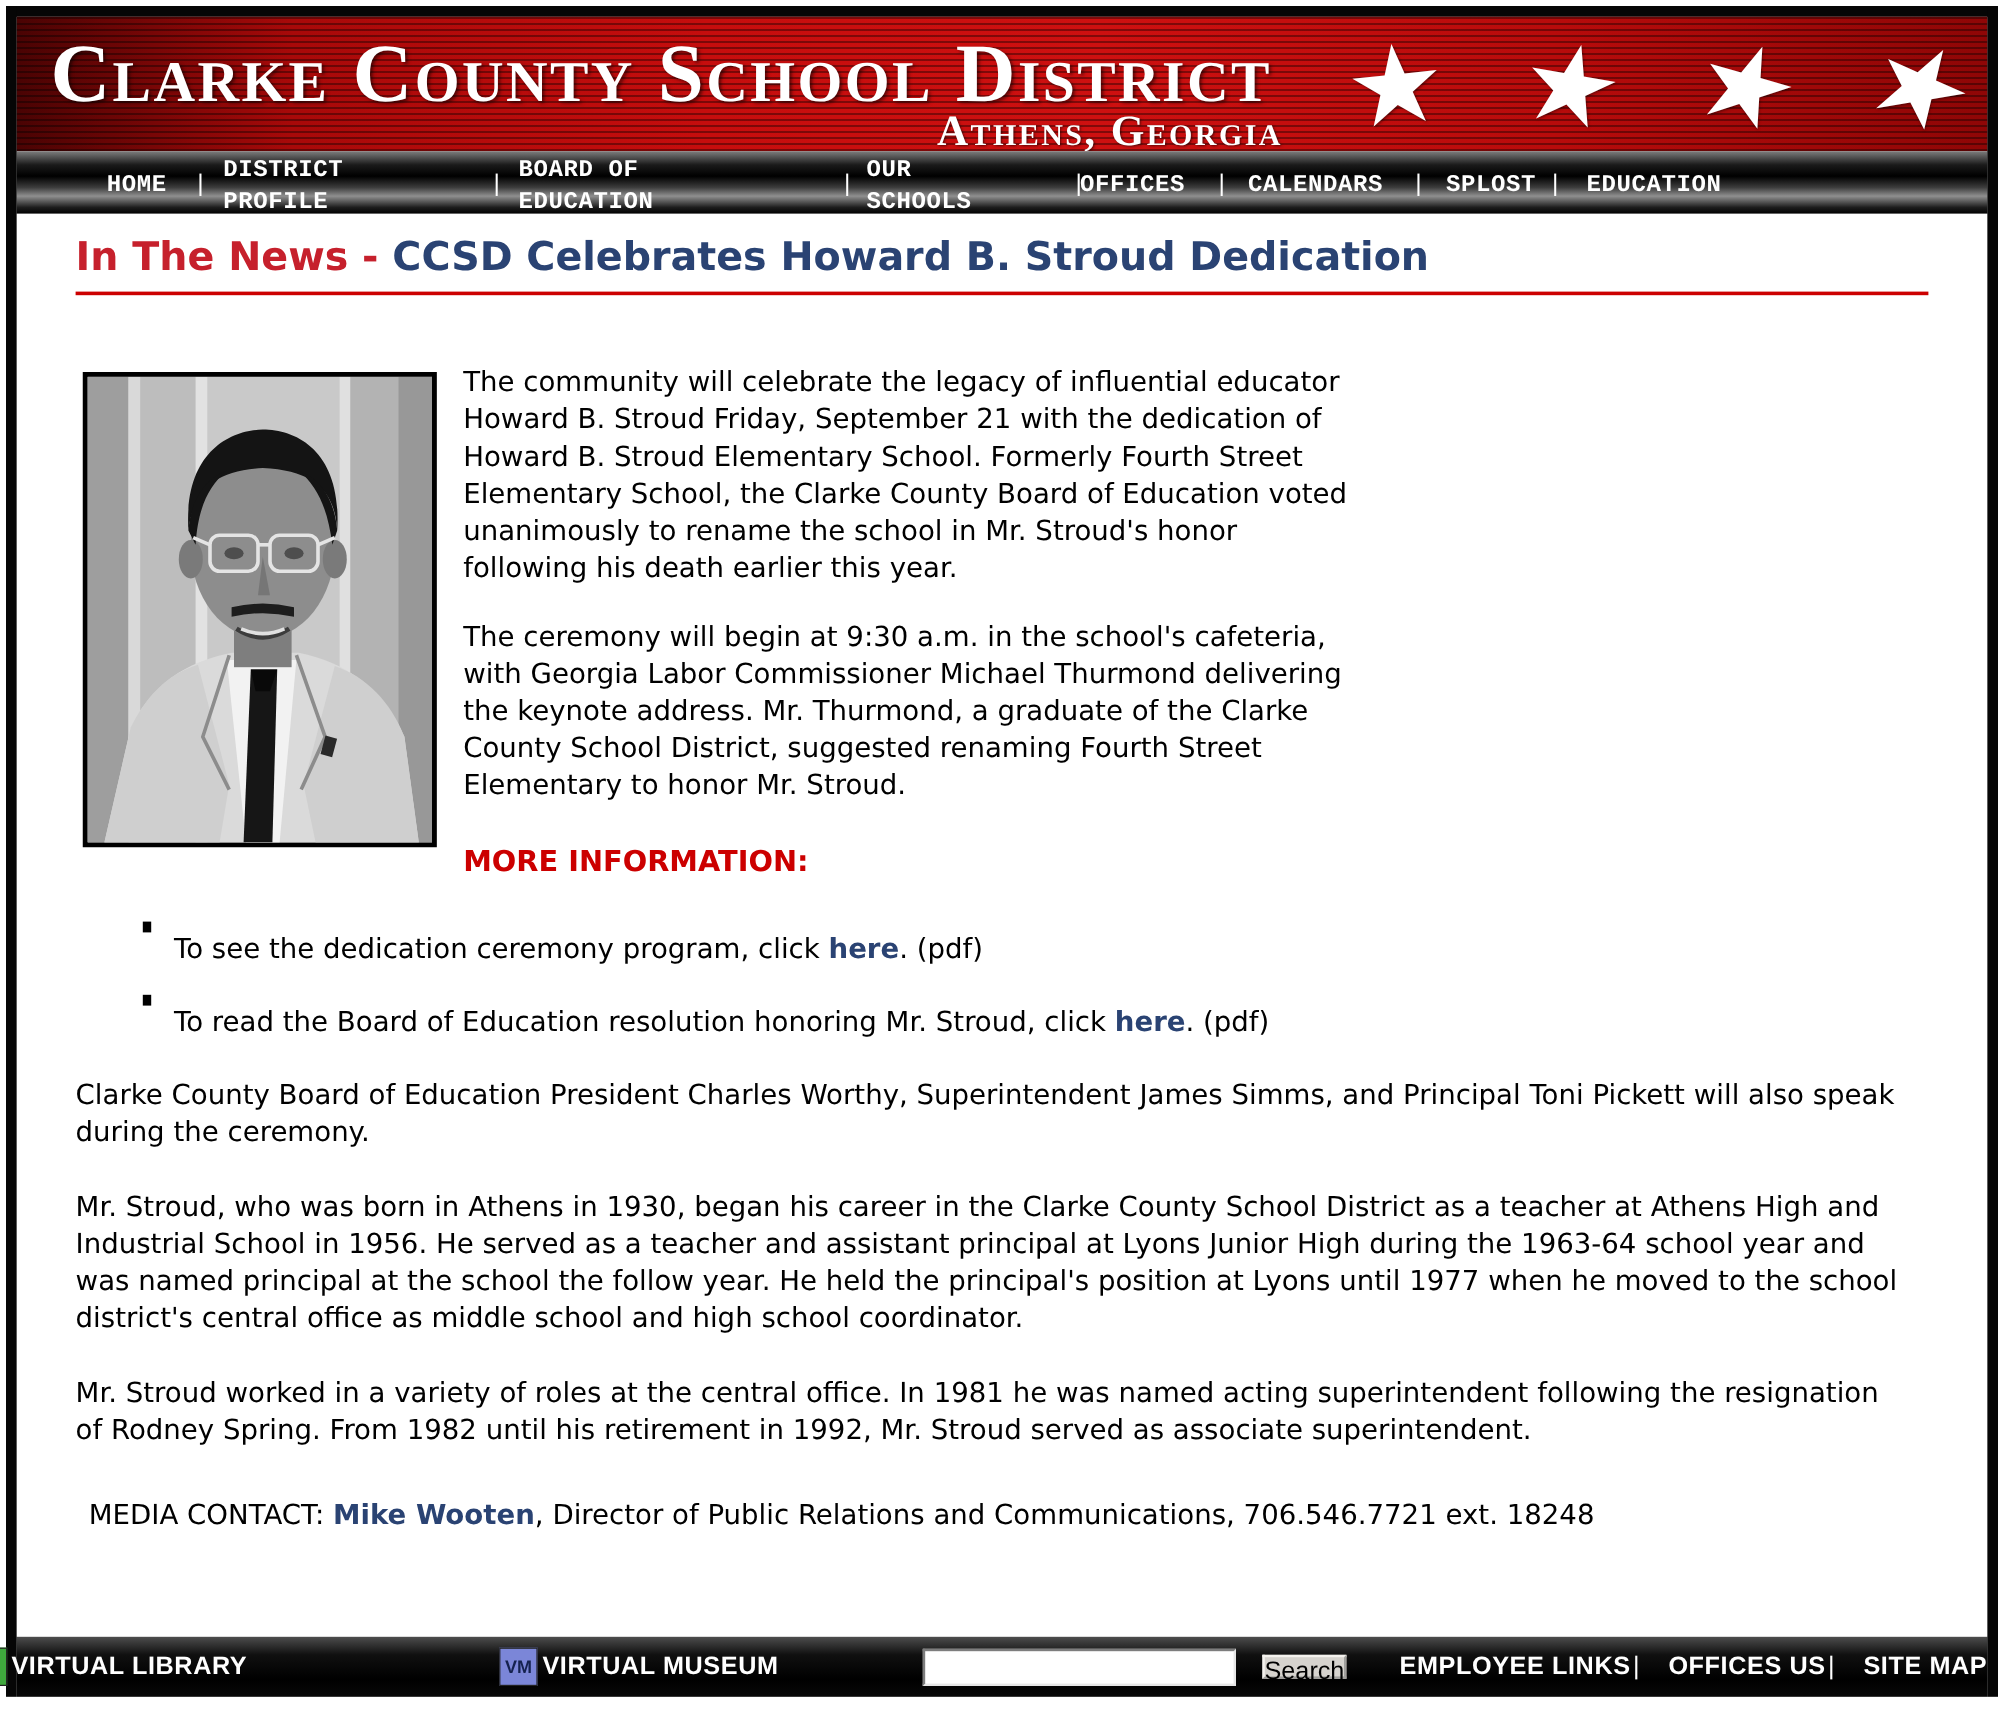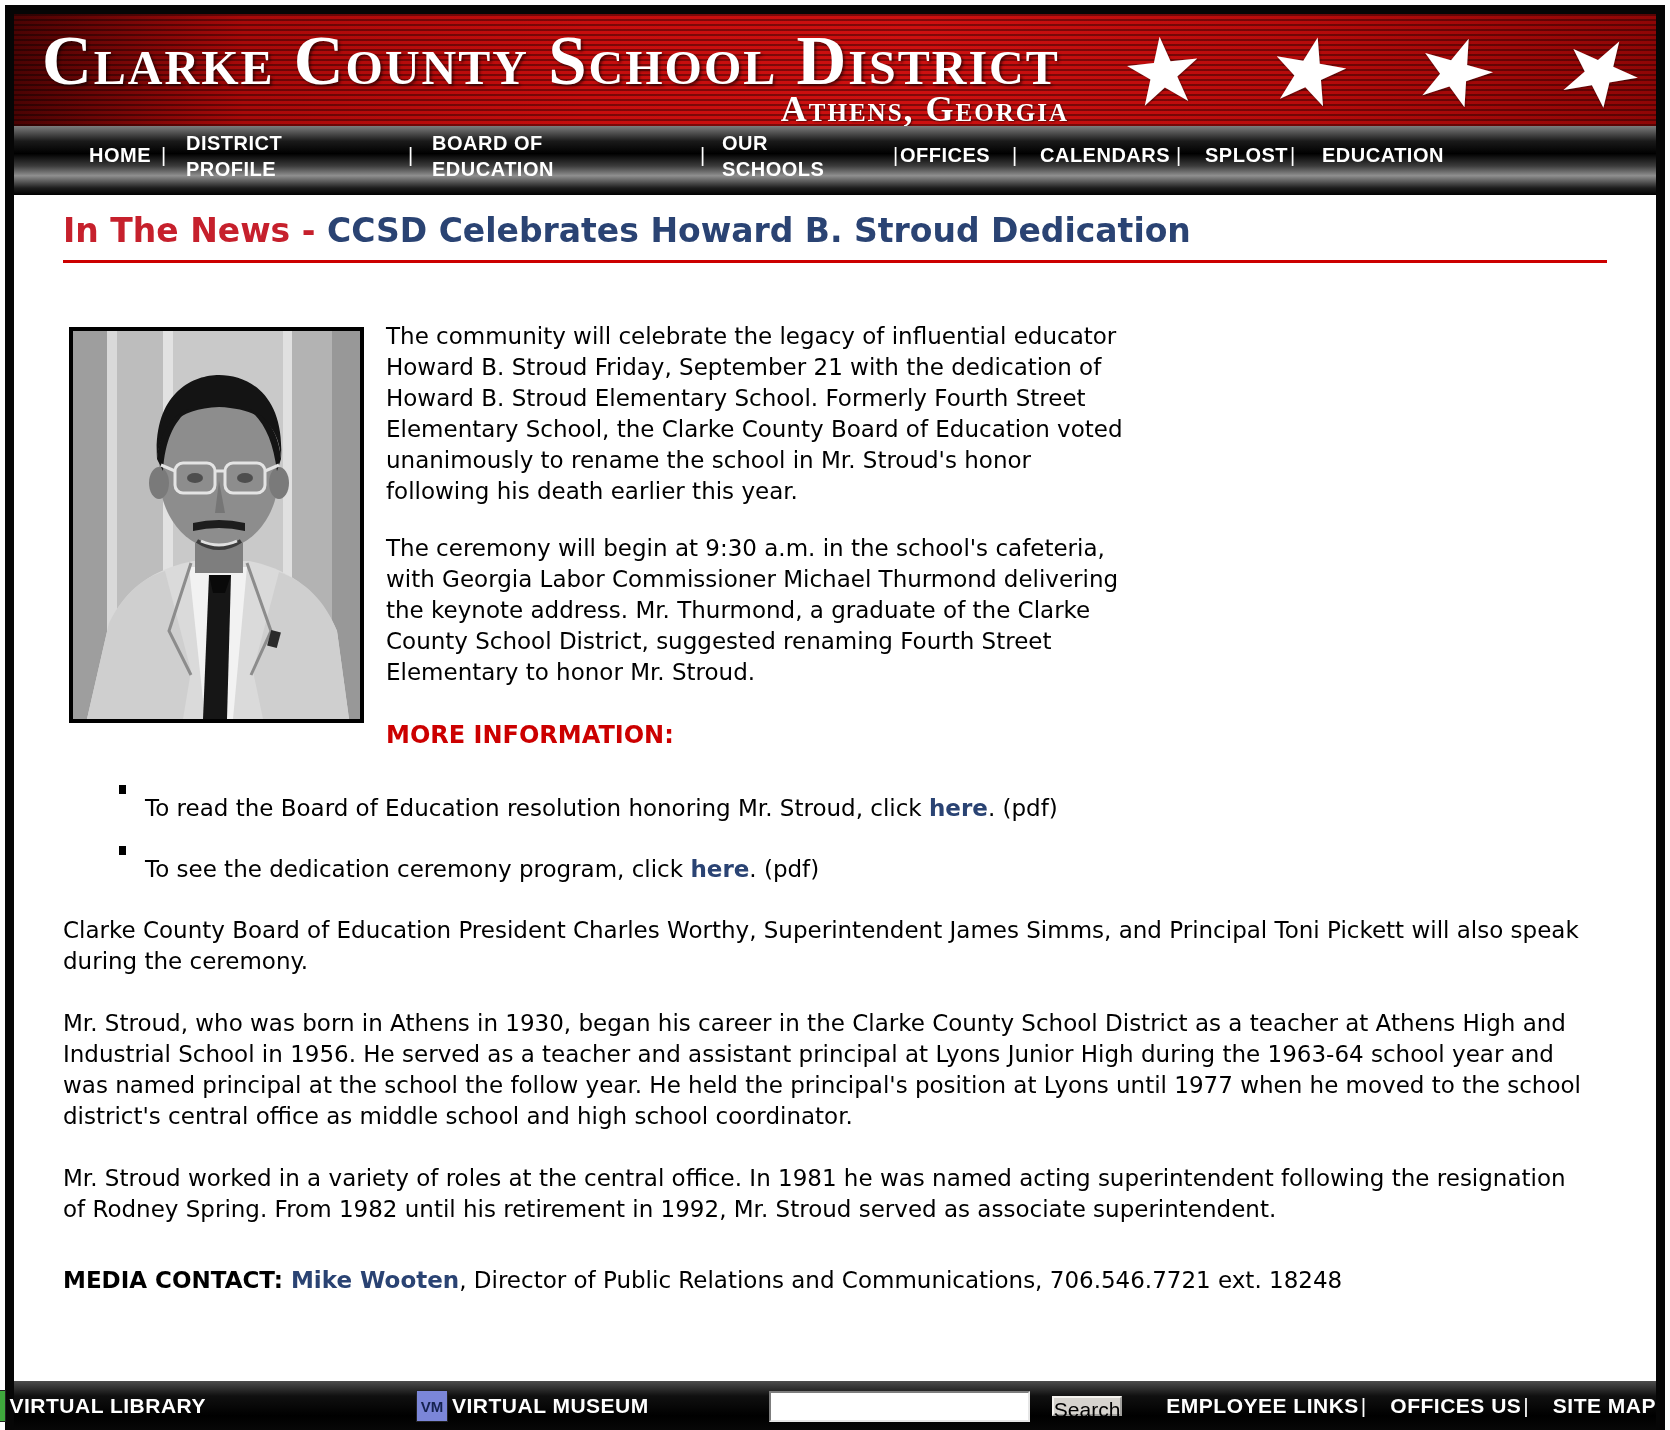--- a/index.html
+++ b/index.html
@@ -50,23 +50,23 @@
   }
   .star { color:#ffffff; font-size:92px; line-height:1; text-shadow:1px 1px 2px rgba(0,0,0,0.4); }
   .star.s1 { transform:rotate(-6deg); }
   .star.s2 { transform:rotate(10deg) skewX(-4deg); }
   .star.s3 { transform:rotate(16deg) skewX(-6deg); }
   .star.s4 { transform:rotate(24deg) skewX(-8deg); }
 
   
   .nav {
     position:relative;
-    height:69px;
+    height:52px;
     background:linear-gradient(180deg, #7d7d7d 0%, #1a1a1a 22%, #000000 40%, #3c3c3c 58%, #8f8f8f 72%, #1d1d1d 90%, #000000 100%);
-    font-family:Liberation Sans, sans-serif;
+    font-family:Liberation Mono, monospace;
     font-weight:700;
     font-size:20px;
     letter-spacing:0.5px;
     color:#ffffff;
   }
   .nav span, .nav a { position:absolute; color:#ffffff; text-decoration:none; }
   .nav .one-line { top:0; height:58px; line-height:58px; }
   .nav .two-line { top:4px; line-height:26px; white-space:pre-line; }
   .nav .sep { top:0; height:58px; line-height:58px; font-weight:400; }
 
@@ -95,21 +95,21 @@
   .article p.side { max-width:1070px; margin-bottom:26px; }
   .more-info { color:#cc0000; font-weight:700; font-size:24px; margin:32px 0 0 0; }
 
   .bullet-list { clear:both; list-style:none; padding-top:42px; }
   .bullet-item { position:relative; margin:0 0 30px 56px; padding-left:26px; max-width:1400px; }
   .bullet-dot { position:absolute; left:0; top:-8px; width:7px; height:9px; background:#000000; }
   .inline-link { color:#2a4373; font-weight:700; text-decoration:none; }
 
   .article p.full { max-width:1530px; margin-bottom:31px; }
   .media-line { margin-top:40px; max-width:1530px; }
-  .media-label { font-weight:700; }
+  .media-label { font-weight:400;margin-left:11px; }
 
   
   .footer {
     position:relative;
     height:50px;
     background:linear-gradient(180deg, #4d4d4d 0%, #101010 30%, #000000 70%, #080808 100%);
     font-family:"Liberation Sans", sans-serif;
     color:#ffffff;
     display:flex;
     align-items:center;
@@ -244,25 +244,25 @@
         </svg>
       </div>
 
       <p class="side">The community will celebrate the legacy of influential educator Howard B. Stroud Friday, September 21 with the dedication of Howard B. Stroud Elementary School.  Formerly Fourth Street Elementary School, the Clarke County Board of Education voted unanimously to rename the school in Mr. Stroud's honor following his death earlier this year.</p>
       <p class="side">The ceremony will begin at 9:30 a.m. in the school's cafeteria, with Georgia Labor Commissioner Michael Thurmond delivering the keynote address.  Mr. Thurmond, a graduate of the Clarke County School District, suggested renaming Fourth Street Elementary to honor Mr. Stroud.</p>
       <p class="more-info">MORE INFORMATION:</p>
 
       <ul class="bullet-list">
         <li class="bullet-item">
           <span class="bullet-dot"></span>
-          <span>To read the Board of Education resolution honoring Mr. Stroud, click </span><a class="inline-link">here</a><span>. (pdf)</span>
+          <span>To see the dedication ceremony program, click </span><a class="inline-link">here</a><span>. (pdf)</span>
         </li>
         <li class="bullet-item">
           <span class="bullet-dot"></span>
-          <span>To see the dedication ceremony program, click </span><a class="inline-link">here</a><span>. (pdf)</span>
+          <span>To read the Board of Education resolution honoring Mr. Stroud, click </span><a class="inline-link">here</a><span>. (pdf)</span>
         </li>
       </ul>
 
       <p class="full" style="margin-top:29px">Clarke County Board of Education President Charles Worthy, Superintendent James Simms, and Principal Toni Pickett will also speak during the ceremony.</p>
       <p class="full">Mr. Stroud, who was born in Athens in 1930, began his career in the Clarke County School District as a teacher at Athens High and Industrial School in 1956.  He served as a teacher and assistant principal at Lyons Junior High during the 1963-64 school year and was named principal at the school the follow year. He held the principal's position at Lyons until 1977 when he moved to the school district's central office as middle school and high school coordinator.</p>
       <p class="full">Mr. Stroud worked in a variety of roles at the central office.  In 1981 he was named acting superintendent following the resignation of Rodney Spring.  From 1982 until his retirement in 1992, Mr. Stroud served as associate superintendent.</p>
 
       <p class="media-line">
         <span class="media-label">MEDIA CONTACT: </span><a class="inline-link">Mike Wooten</a><span>, Director of Public Relations and Communications, 706.546.7721 ext. 18248</span>
       </p>

